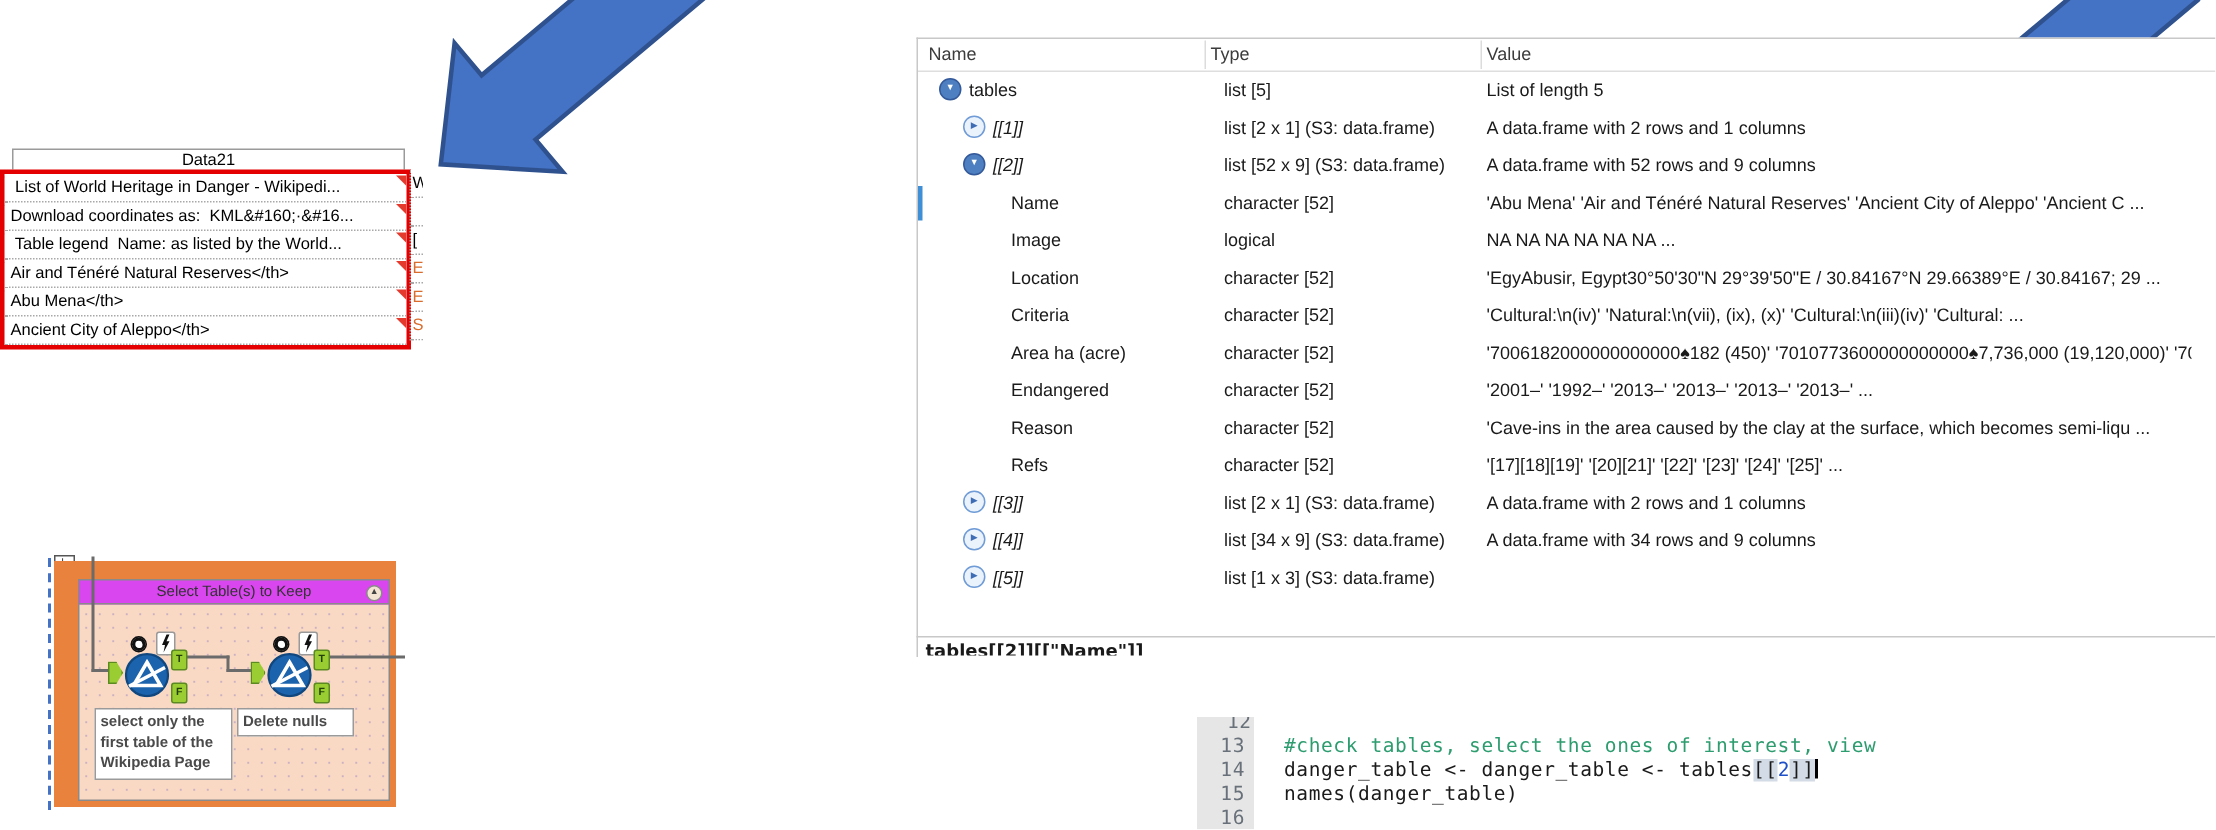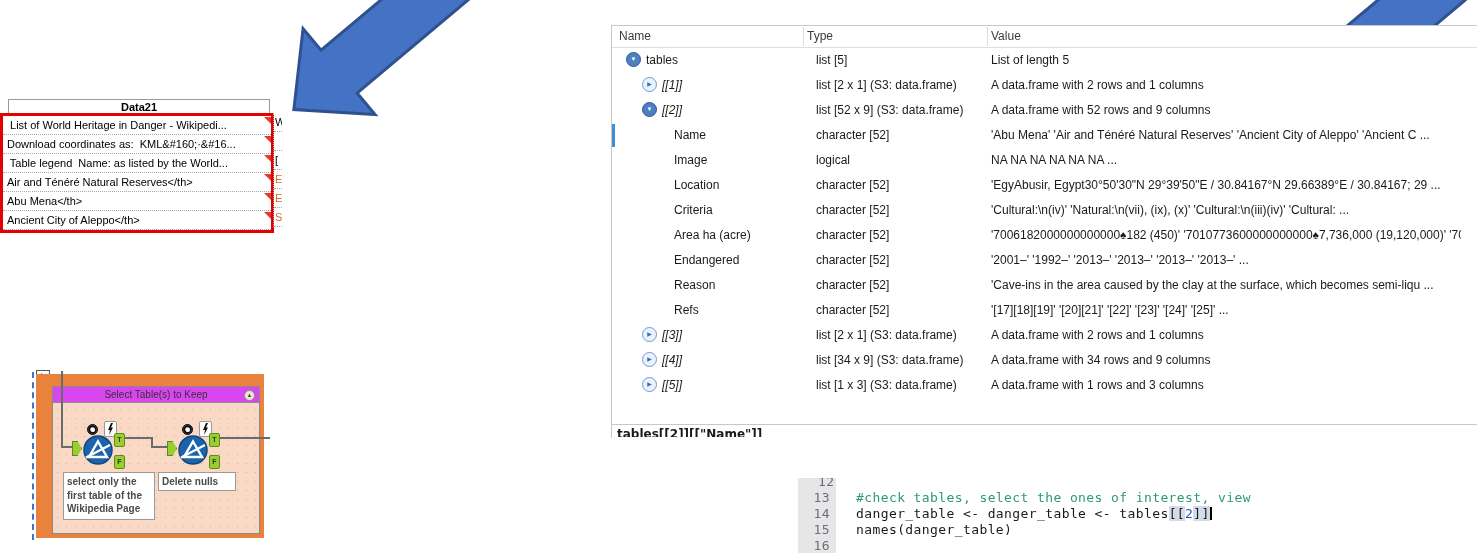--- a/index.html
+++ b/index.html
@@ -1,21 +1,21 @@
 <!DOCTYPE html>
 <html><head>
 <meta charset="utf-8">
 <style>
   html,body{margin:0;padding:0;background:#fff;}
   #page{position:relative;width:1477px;height:553px;background:#ffffff;overflow:hidden;
         font-family:"Liberation Sans",sans-serif;}
 
   
   .xl-header{position:absolute;left:8px;top:99px;width:260px;height:14px;
-    border:1px solid #9a9a9a;background:#fff;font-weight:bold;font-size:11px;
+    border:1px solid #9a9a9a;background:#fff;font-weight:normal;font-size:11px;
     text-align:center;line-height:14px;color:#000;}
   .xl-body{position:absolute;left:0;top:113px;width:268px;border:3px solid #e40000;
     background:#fff;}
   .xl-row{position:relative;height:18px;line-height:18px;border-bottom:1px dotted #a8a8a8;
     font-size:11px;color:#000;padding-left:4px;white-space:pre;overflow:hidden;}
   .xl-row:last-child{border-bottom:1px dotted #a8a8a8;}
   .xl-corner{position:absolute;right:0;top:1px;width:0;height:0;
     border-top:7px solid #e43a2e;border-left:7px solid transparent;}
   .xl-wedge{position:absolute;left:-3px;width:0;height:0;z-index:5;
     border-left:6px solid #e40000;border-top:4px solid transparent;border-bottom:4px solid transparent;}
@@ -200,21 +200,20 @@
           <div class="env-value">A data.frame with 2 rows and 1 columns</div>
         </div>
         <div class="env-row">
           <div class="env-name lvl2"><span class="tri collapsed" style="font-size: 6px;">▶</span><span class="ital">[[4]]</span></div>
           <div class="env-type">list [34 x 9] (S3: data.frame)</div>
           <div class="env-value">A data.frame with 34 rows and 9 columns</div>
         </div>
         <div class="env-row">
           <div class="env-name lvl2"><span class="tri collapsed" style="font-size: 6px;">▶</span><span class="ital">[[5]]</span></div>
           <div class="env-type">list [1 x 3] (S3: data.frame)</div>
-          <div class="env-value">A data.frame with 1 rows and 3 columns</div>
         </div>
       </div>
   </div>
   <div class="env-sep"></div>
   <div class="env-footer">tables[[2]][["Name"]]</div>
 
   <div class="alx-dash"></div>
   <div class="alx-minibox">↳</div>
   <div class="alx-outer"></div>
   <div class="alx-inner"></div>

